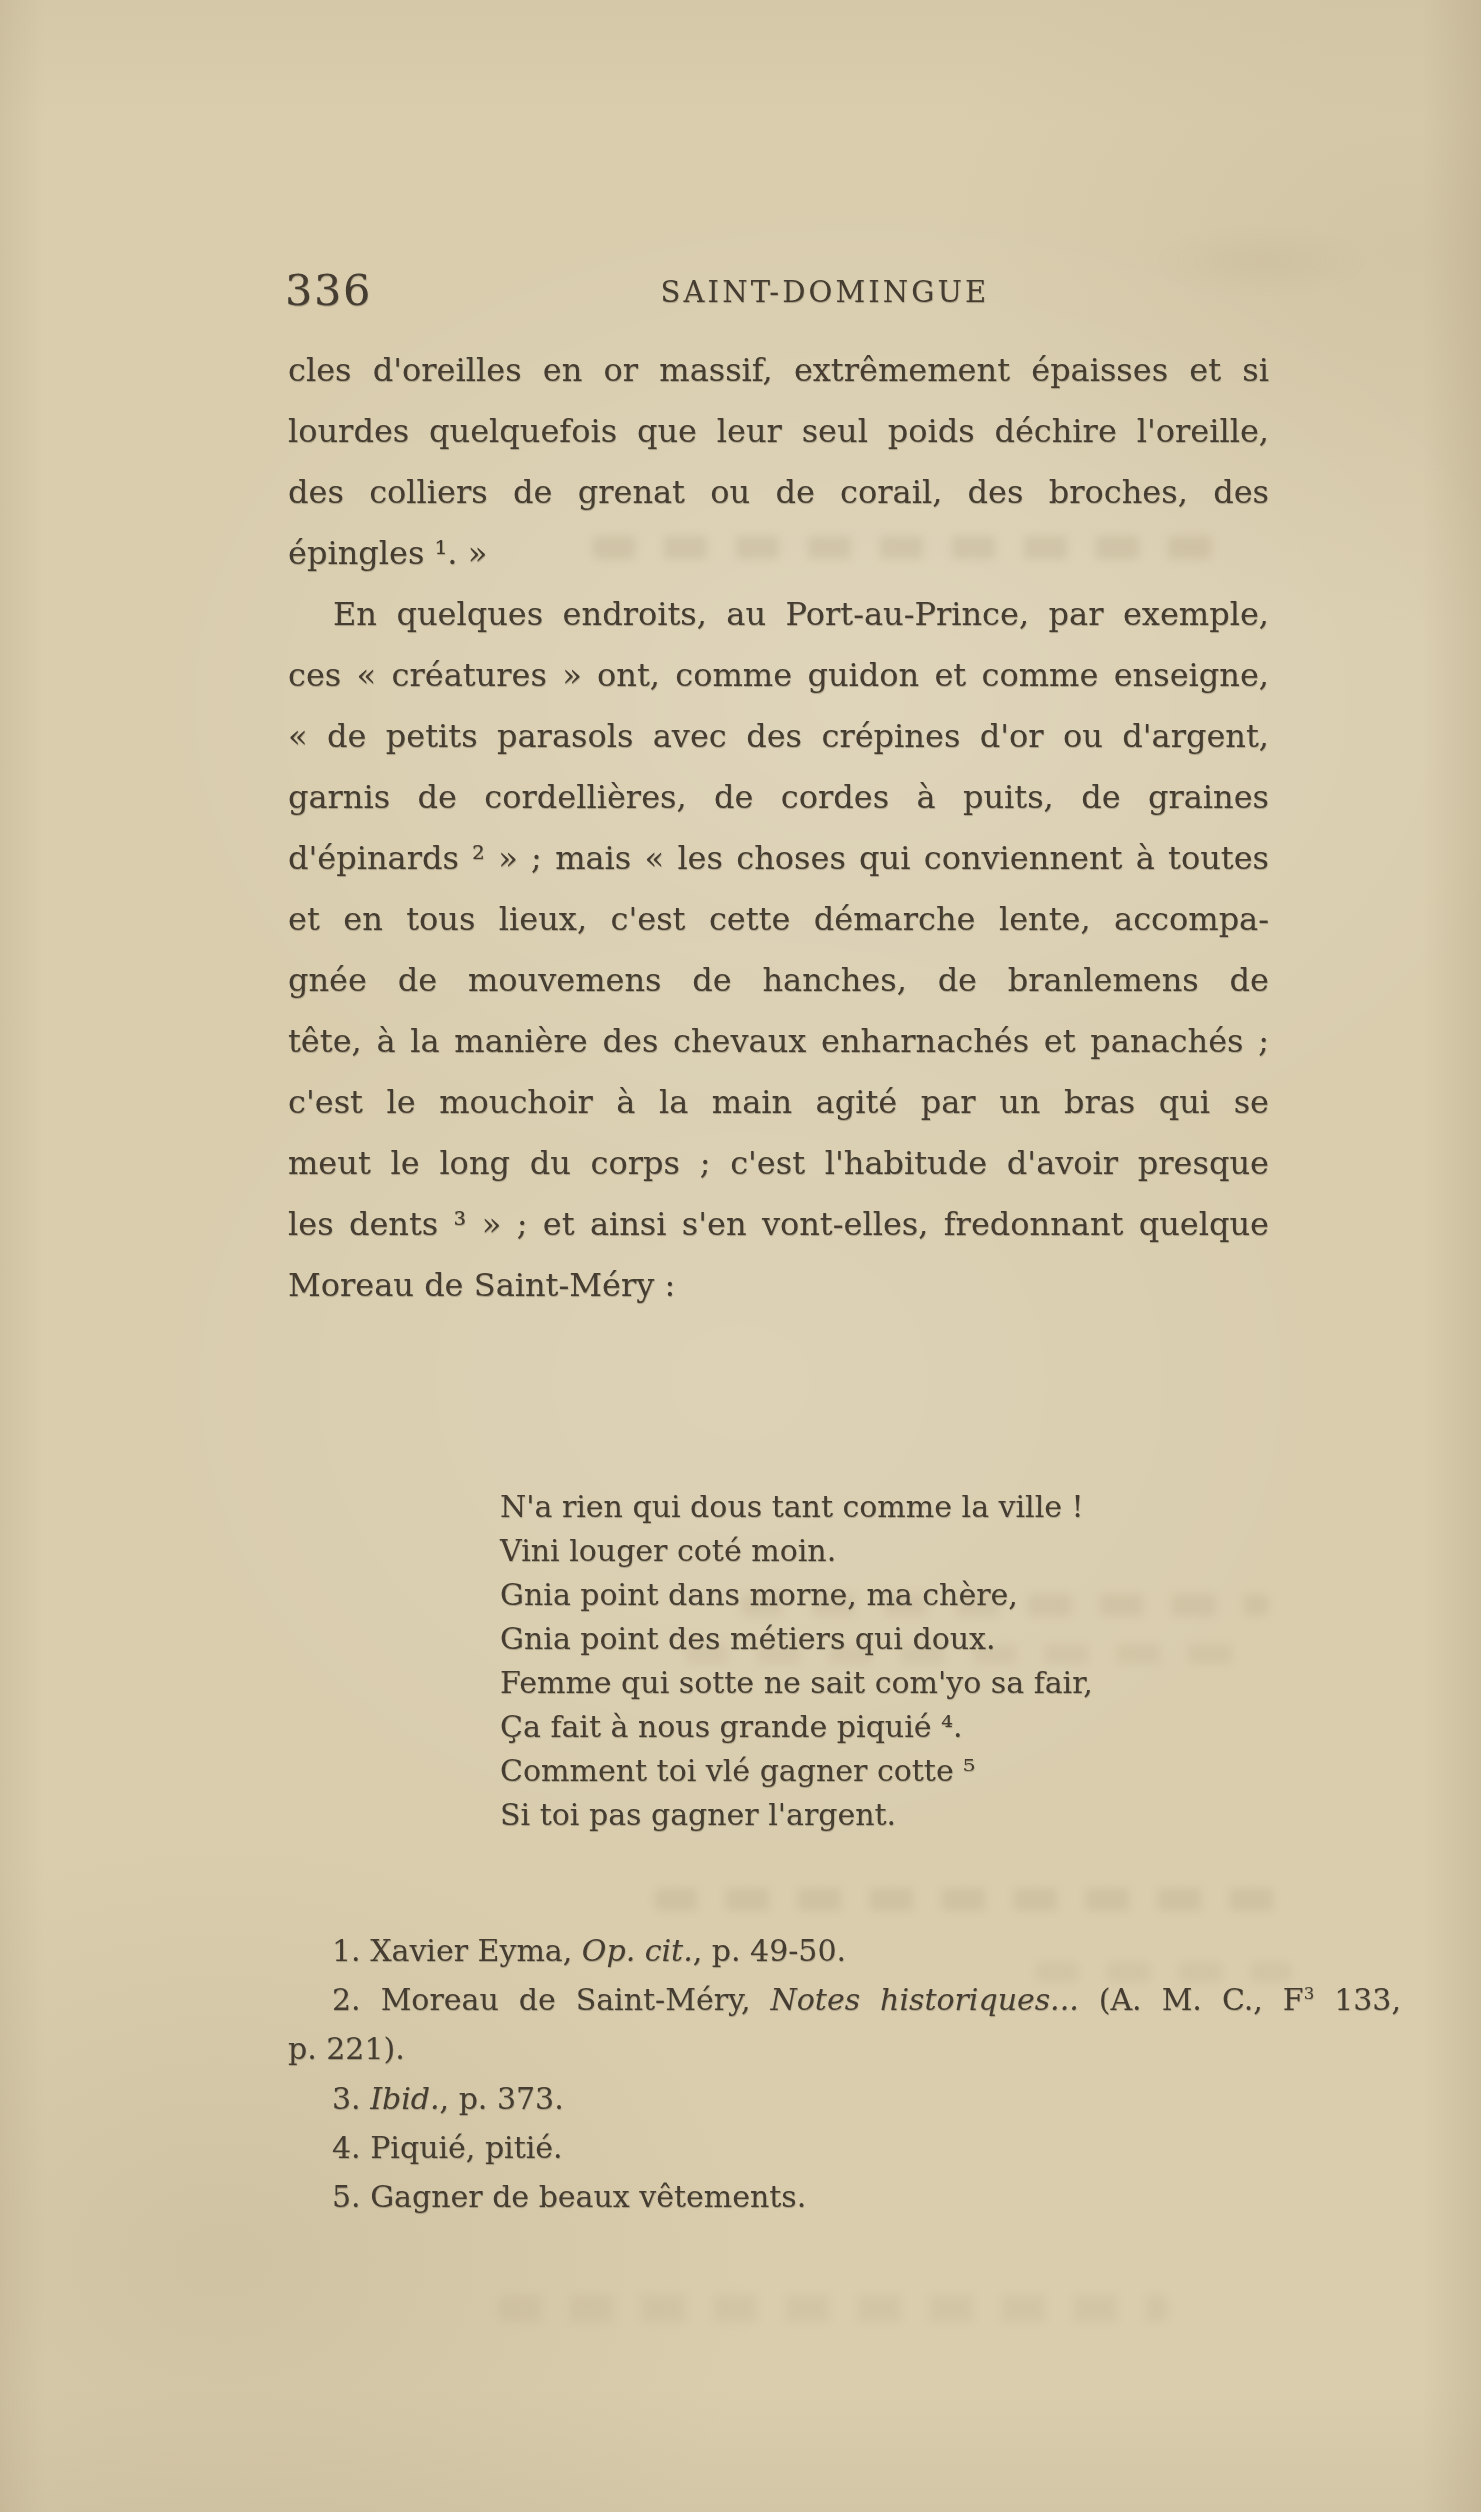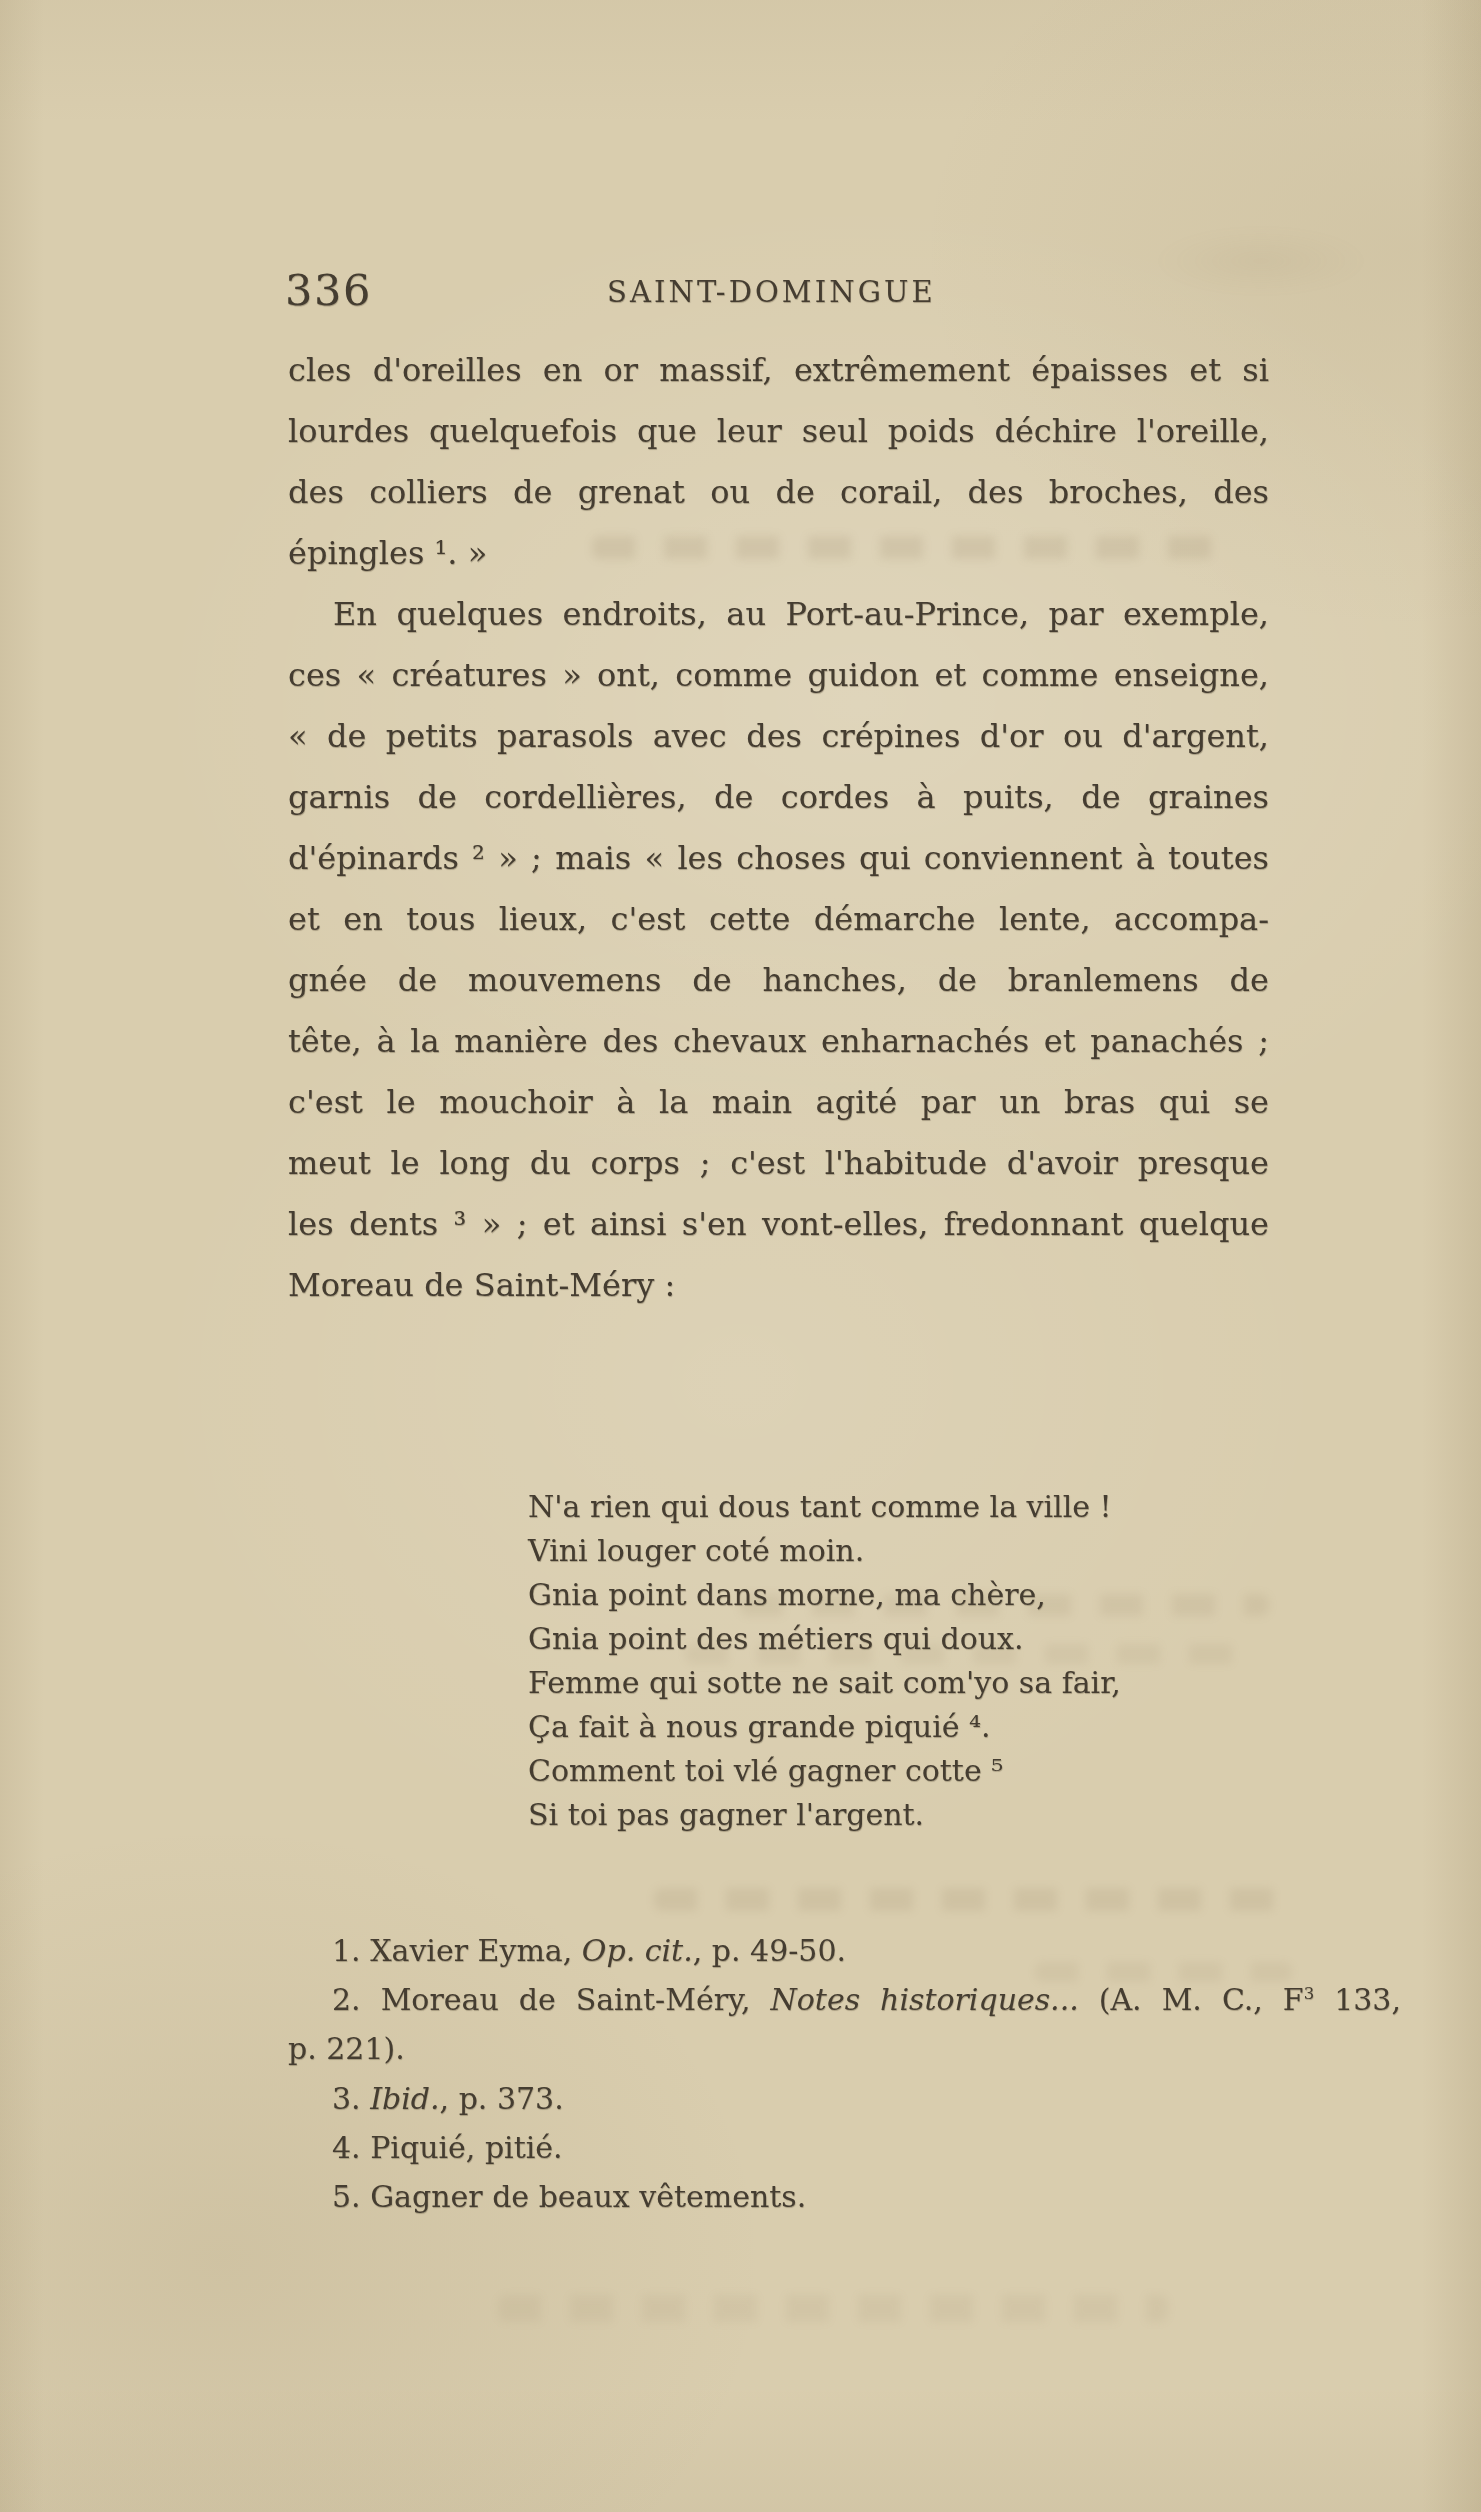--- a/index.html
+++ b/index.html
@@ -16,34 +16,34 @@
       linear-gradient(0deg, rgba(120,100,60,0.07) 0, rgba(120,100,60,0) 5%, rgba(120,100,60,0) 95%, rgba(120,100,60,0.05) 100%);
     color:#453d31;
   }
   .ink{ text-shadow:0.5px 0.5px 0.7px rgba(80,68,50,0.35); }
   .page-number{
     position:absolute; left:285px; top:272px;
     font-size:43px; line-height:37px; letter-spacing:1.6px;
   }
   .header-title{
     position:absolute; left:607px; top:274px; width:436px;
-    text-align:left; font-size:29px; line-height:36px; letter-spacing:3.1px;
+    text-align:center; font-size:29px; line-height:36px; letter-spacing:3.1px;
   }
   .body-block{
     position:absolute; left:288px; top:340px; width:981px;
     font-size:32px;
   }
   .bline{ height:61px; line-height:61px; white-space:nowrap; }
   .bline.j{ white-space:normal; text-align:justify; text-align-last:justify; }
   .bline.ind{ text-indent:45px; }
   .poem-block{
     position:absolute; left:500px; top:1485px; width:701px;
     font-size:30px;
   }
-  .pline{ height:44px; line-height:44px; white-space:nowrap;margin-left:28px; }
+  .pline{ height:44px; line-height:44px; white-space:nowrap; }
   .footnotes-block{
     position:absolute; left:288px; top:1929px; width:981px;
     font-size:30px;
   }
   .fline{ height:43px; line-height:43px; margin-bottom:6.2px; white-space:nowrap; }
   .fline.ind{ text-indent:44px; }
   .fline.j{ white-space:normal; text-align:justify; text-align-last:justify; }
   .fline.wide{ width:1113px; }
   .it{ font-style:italic; }
   sup{ font-size:0.55em; vertical-align:super; line-height:0; }

